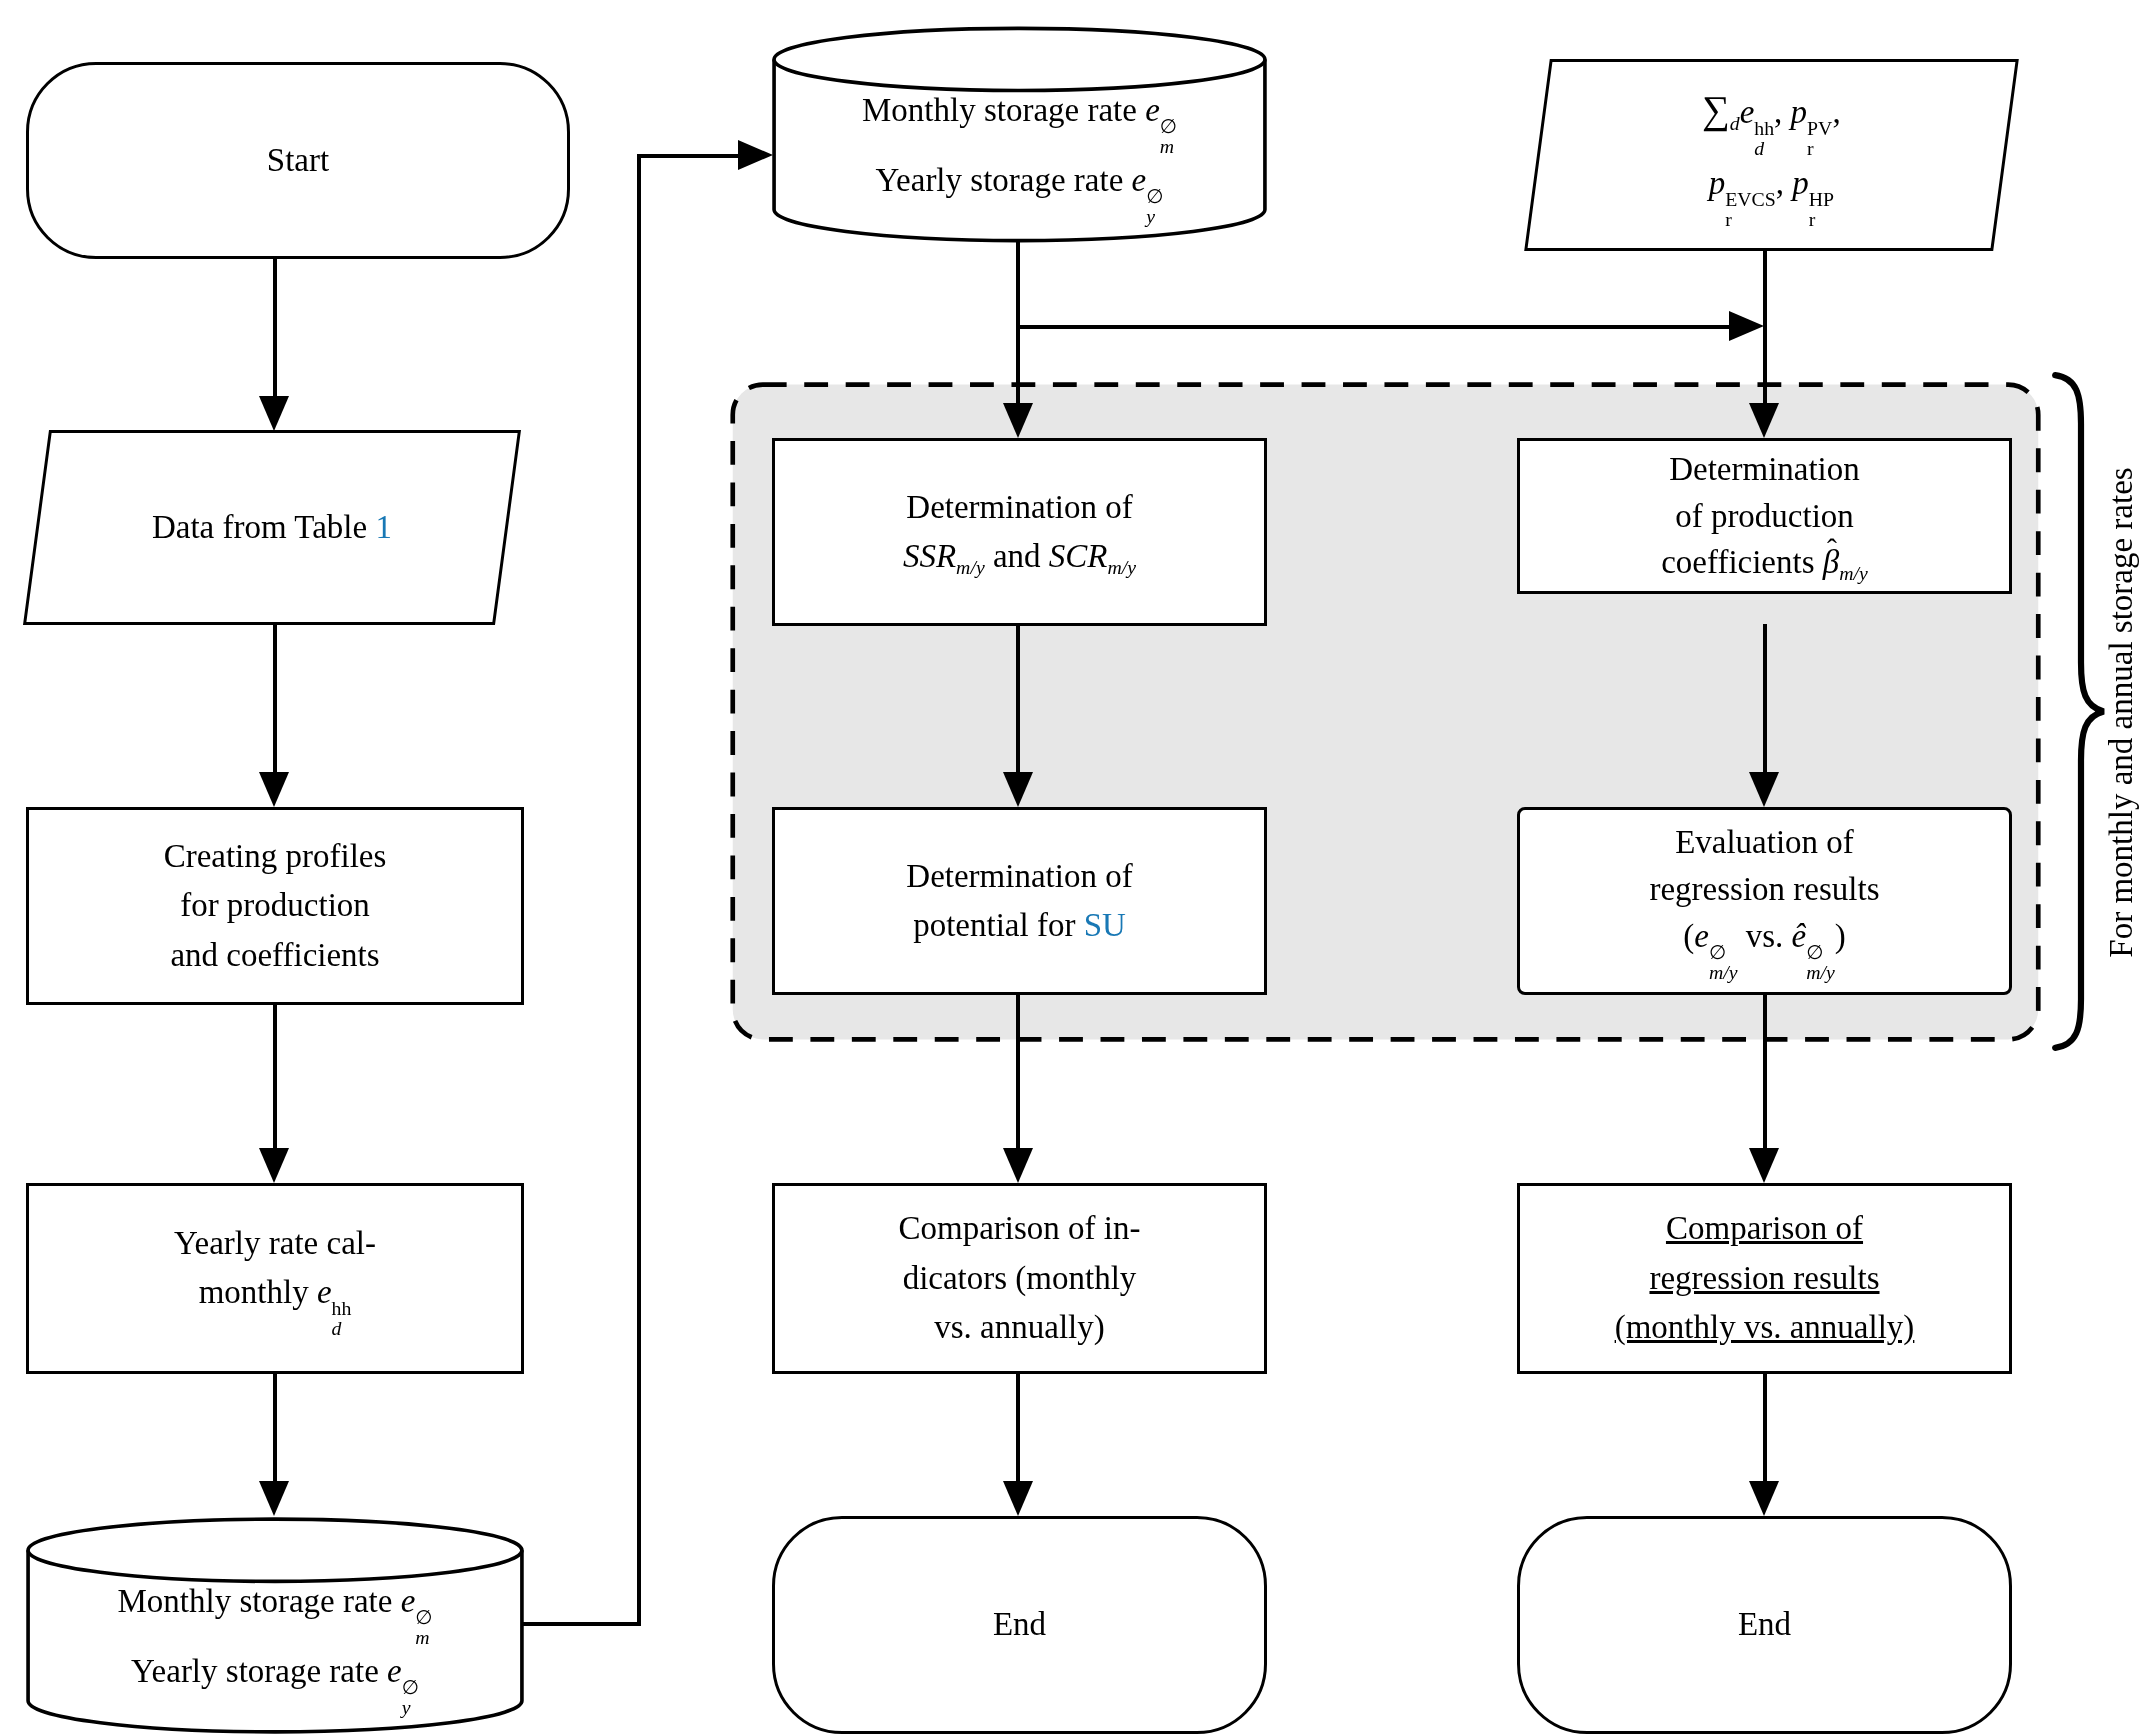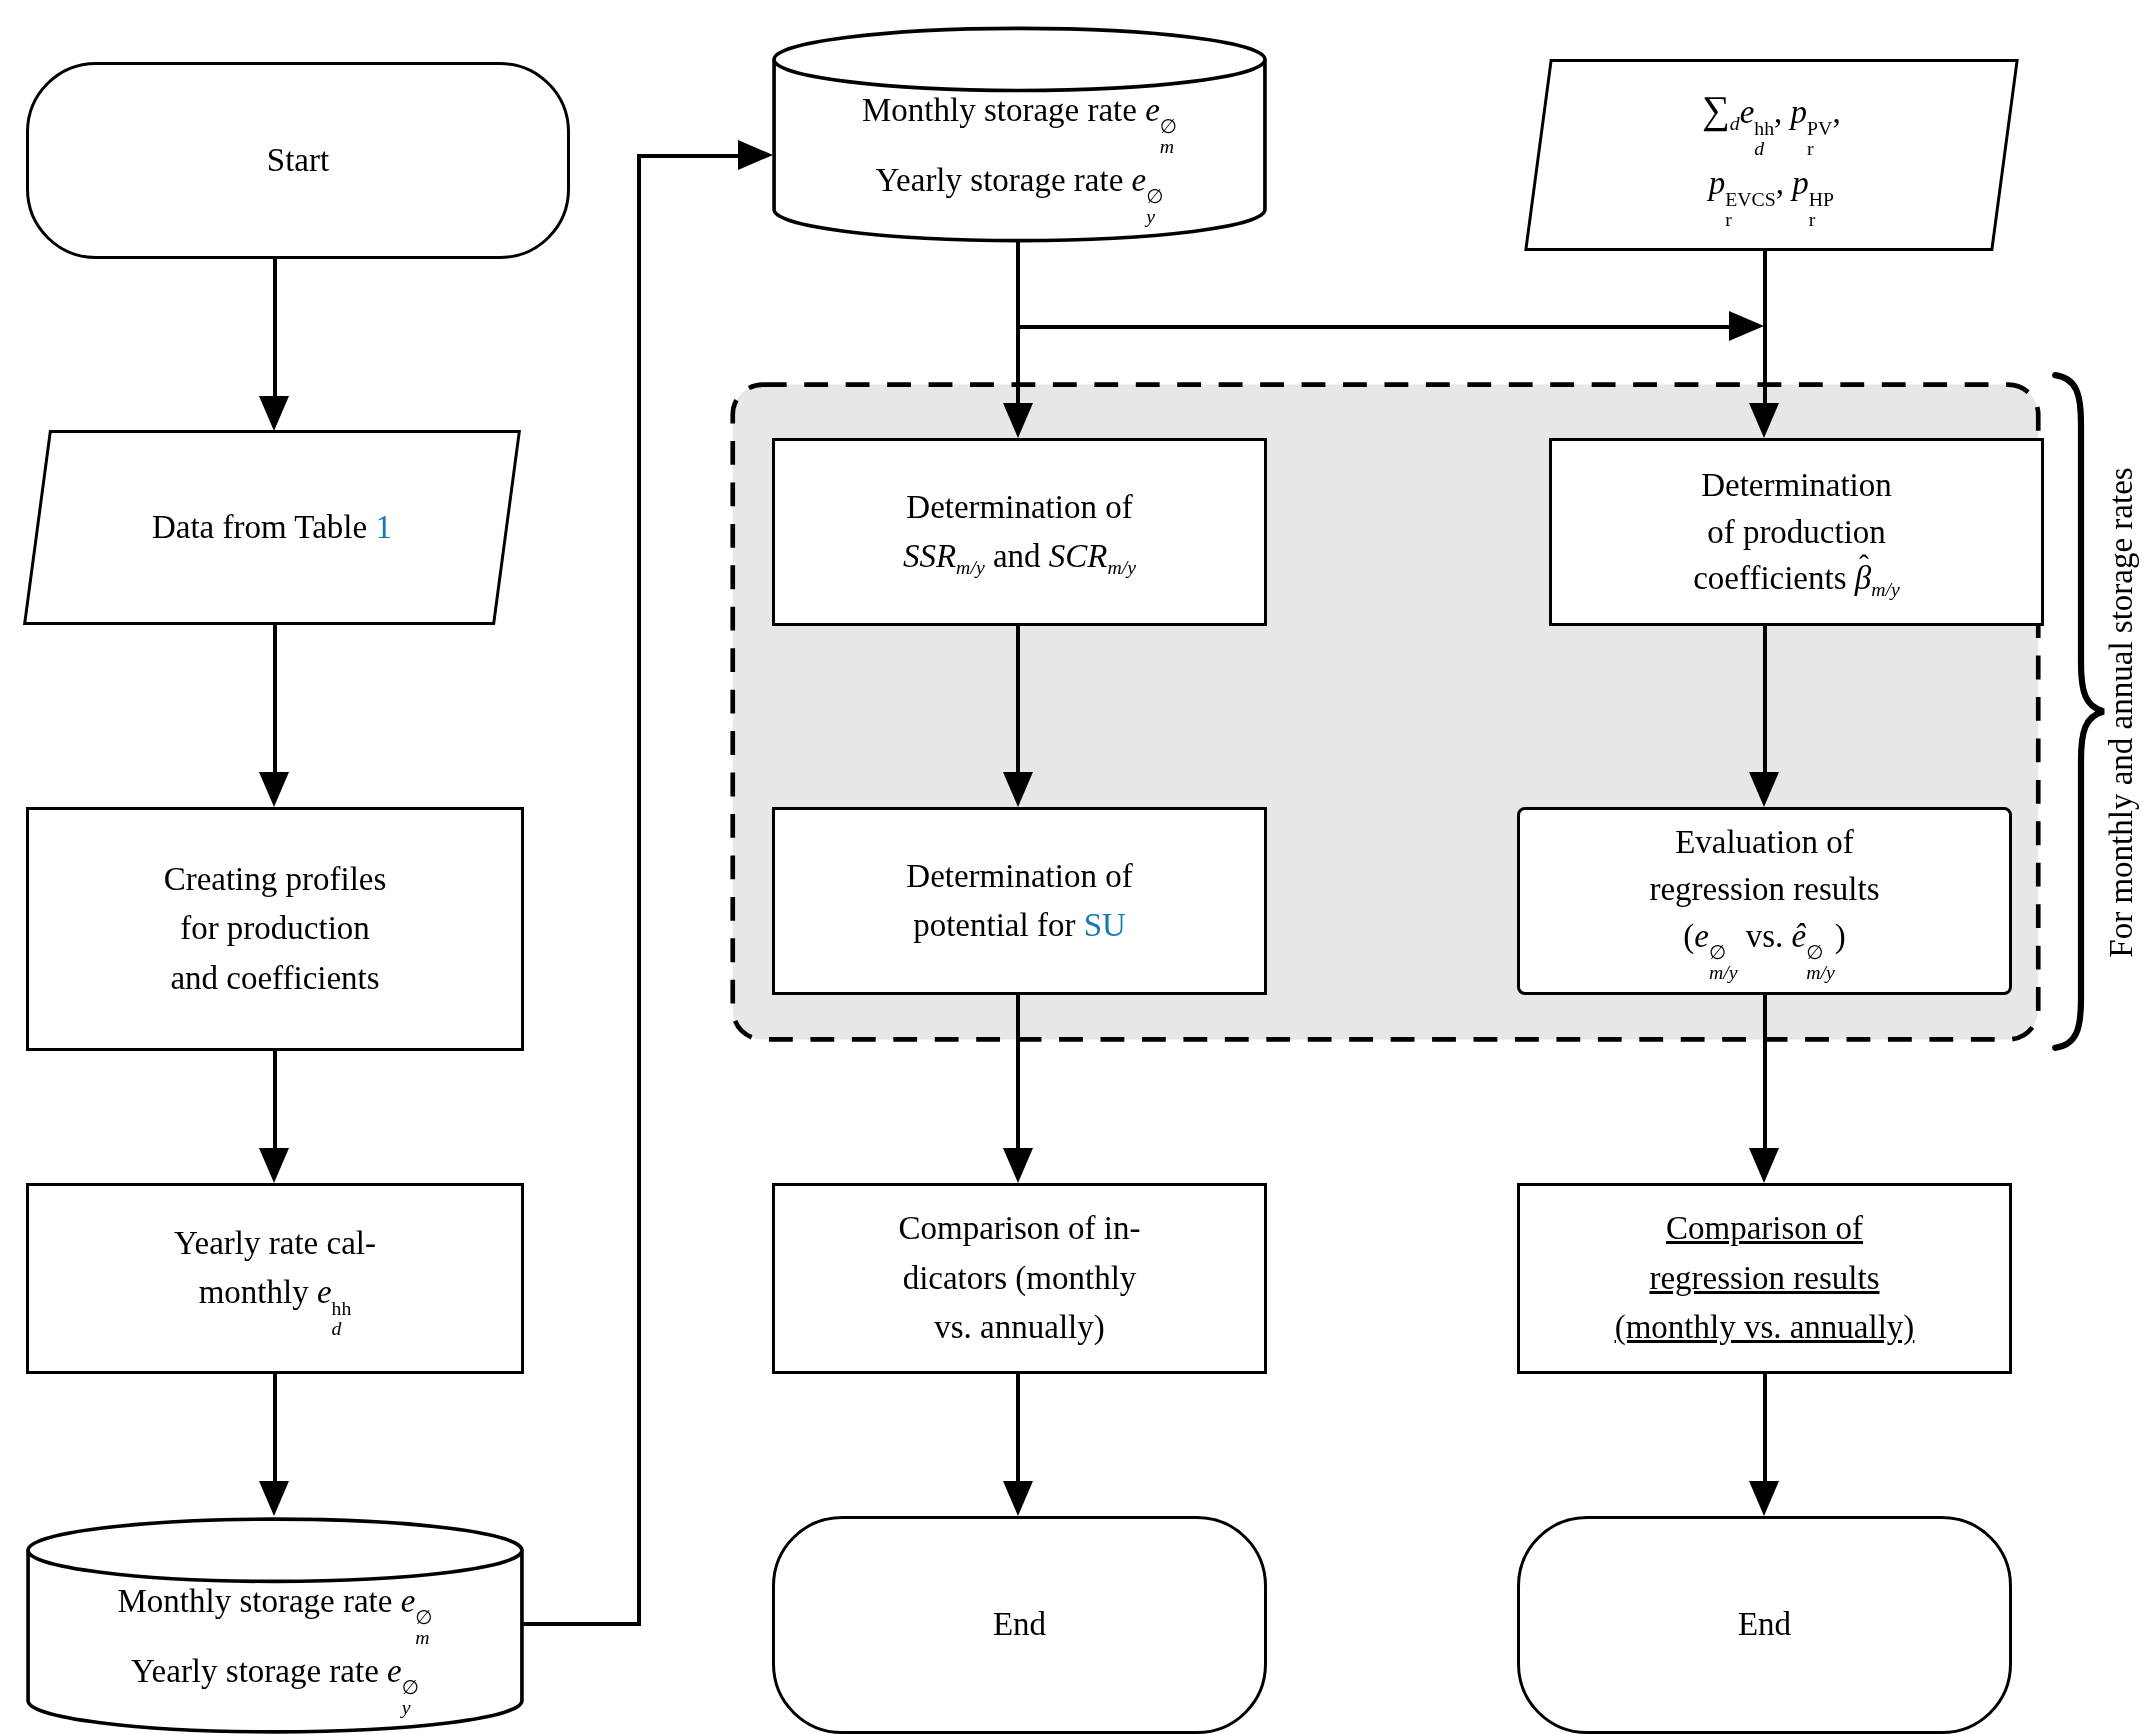--- a/index.html
+++ b/index.html
@@ -74,21 +74,21 @@
   <div class="node stadium" style="left:26px; top:62px; width:544px; height:197px;">
     <span>Start</span>
   </div>
 
   <div class="skew" style="left:36px; top:430px; width:472px; height:195px; transform:skewX(-7.6deg);">
     <div style="transform:skewX(7.6deg);">
       <span>Data from Table </span><span class="link">1</span>
     </div>
   </div>
 
-  <div class="node" style="left:26px; top:807px; width:498px; height:244px;">
+  <div class="node" style="left:26px; top:807px; width:498px; height:198px;">
     <div>Creating profiles</div>
     <div>for production</div>
     <div>and coefficients</div>
   </div>
 
   <div class="node" style="left:26px; top:1183px; width:498px; height:191px;">
     <div>Yearly rate cal-</div>
     <div>
       <span>monthly </span><span class="m">e</span><span class="ss">
           <span class="up">hh</span>
@@ -179,21 +179,21 @@
             <span class="up">EVCS</span>
             <span class="dn rm">r</span>
           </span><span>, </span><span class="m">p</span><span class="ss">
             <span class="up">HP</span>
             <span class="dn rm">r</span>
           </span>
       </div>
     </div>
   </div>
 
-  <div class="node" style="left:1517px; top:438px; width:495px; height:188px; line-height:1.42;margin-left:32px;">
+  <div class="node" style="left:1517px; top:438px; width:495px; height:156px; line-height:1.42;">
     <div>Determination</div>
     <div>of production</div>
     <div>
       <span>coefficients </span><span class="hatwrap"><span class="hatmark">ˆ</span><span>β</span></span><sub class="sb m">m/y</sub>
     </div>
   </div>
 
   <div class="node" style="left:1517px; top:807px; width:495px; height:188px; line-height:1.42;border-radius:8px;">
     <div>Evaluation of</div>
     <div>regression results</div>

